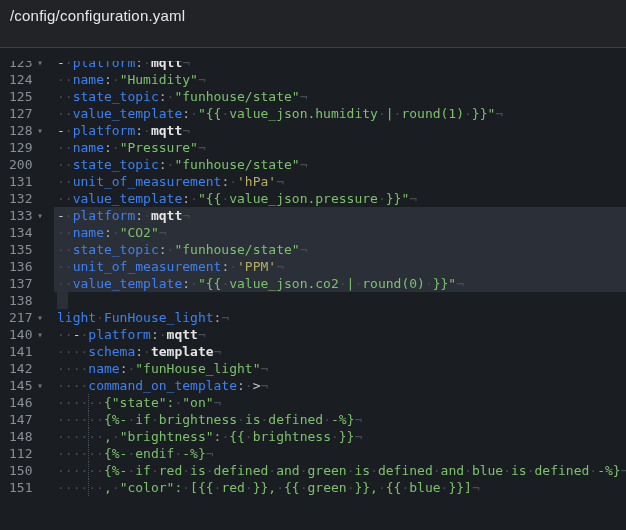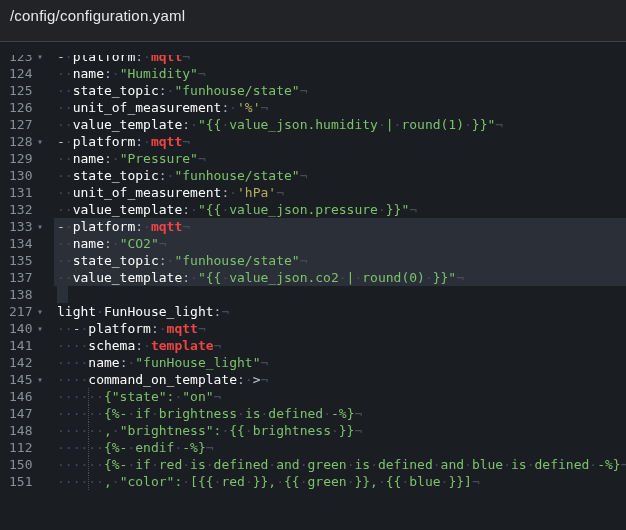--- a/index.html
+++ b/index.html
@@ -2,21 +2,21 @@
 <html><head>
 <meta charset="utf-8">
 <style>
   html,body{margin:0;padding:0;}
   body{
     width:626px;height:530px;overflow:hidden;
     background:#1a1d22;
     font-family:"Liberation Sans", sans-serif;
   }
   .header{
-    height:42px;background:#212327;border-bottom:1px solid #3d4249;
+    height:48px;background:#212327;border-bottom:1px solid #3d4249;
     display:flex;align-items:flex-start;box-sizing:border-box;
     padding:7px 0 0 10px;
   }
   .header .title{
     color:#e6e8ea;font-size:15px;font-weight:500;letter-spacing:.2px;
   }
   .editor{
     position:relative;height:487px;overflow:hidden;background:#1a1d22;
   }
   .lines{position:absolute;top:6px;left:0;right:0;}
@@ -25,24 +25,24 @@
   .gutter{
     flex:0 0 54px;display:flex;align-items:center;box-sizing:border-box;
     padding-left:9px;color:#8a8f97;user-select:none;
   }
   .gutter .num{display:inline-block;width:25px;text-align:left;}
   .gutter .arrow{font-size:10px;color:#70767f;margin-left:3px;width:12px;}
   .code{flex:1 1 auto;white-space:pre;padding-left:3px;color:#d0d4da;}
   .code.sel{background:#2b2f38;}
   .tk-ws{color:#464c56;}
   .tk-nl{color:#464c56;}
-  .tk-key{color:#ffffff;text-align:center;}
+  .tk-key{color:#3b82f6;text-align:center;}
   .tk-pun{color:#b0b6be;}
   .tk-dash{color:#c3c9d1;}
-  .tk-val{color:#ef4444;font-weight:bold;}
+  .tk-val{color:#e5e5e5;font-weight:bold;}
   .tk-str{color:#7cc36c;}
   .tk-sstr{color:#b5ae62;}
   .tk-ind{color:#c3c9d1;}
   .tk-ig{display:inline-block;width:0;border-left:1px dotted #4a515c;height:17px;vertical-align:top;margin-right:-1px;}
   .tk-stub{display:inline-block;width:11px;height:17px;background:#2b2f38;vertical-align:top;}
 </style>
 </head>
 <body>
 
 <div class="header">
@@ -65,46 +65,40 @@
         <div class="code"><span class="tk-ws">··</span><span class="tk-key">name</span><span class="tk-pun">:</span><span class="tk-ws">·</span><span class="tk-str">"Humidity"</span><span class="tk-nl">¬</span></div>
       </div>
       <div class="row">
         <div class="gutter">
           <span class="num">125</span>
         </div>
         <div class="code"><span class="tk-ws">··</span><span class="tk-key">state_topic</span><span class="tk-pun">:</span><span class="tk-ws">·</span><span class="tk-str">"funhouse/state"</span><span class="tk-nl">¬</span></div>
       </div>
       <div class="row">
         <div class="gutter">
-          <span class="num">126</span>
-        </div>
-        <div class="code"><span class="tk-ws">··</span><span class="tk-key">unit_of_measurement</span><span class="tk-pun">:</span><span class="tk-ws">·</span><span class="tk-sstr">'%'</span><span class="tk-nl">¬</span></div>
-      </div>
-      <div class="row">
-        <div class="gutter">
           <span class="num">127</span>
         </div>
         <div class="code"><span class="tk-ws">··</span><span class="tk-key">value_template</span><span class="tk-pun">:</span><span class="tk-ws">·</span><span class="tk-str">"{{</span><span class="tk-ws">·</span><span class="tk-str">value_json.humidity</span><span class="tk-ws">·</span><span class="tk-str">|</span><span class="tk-ws">·</span><span class="tk-str">round(1)</span><span class="tk-ws">·</span><span class="tk-str">}}"</span><span class="tk-nl">¬</span></div>
       </div>
       <div class="row">
         <div class="gutter">
           <span class="num">128</span>
           <span class="arrow">▾</span>
         </div>
         <div class="code"><span class="tk-dash">-</span><span class="tk-ws">·</span><span class="tk-key">platform</span><span class="tk-pun">:</span><span class="tk-ws">·</span><span class="tk-val">mqtt</span><span class="tk-nl">¬</span></div>
       </div>
       <div class="row">
         <div class="gutter">
           <span class="num">129</span>
         </div>
         <div class="code"><span class="tk-ws">··</span><span class="tk-key">name</span><span class="tk-pun">:</span><span class="tk-ws">·</span><span class="tk-str">"Pressure"</span><span class="tk-nl">¬</span></div>
       </div>
       <div class="row">
         <div class="gutter">
-          <span class="num">130</span>
+          <span class="num">200</span>
         </div>
         <div class="code"><span class="tk-ws">··</span><span class="tk-key">state_topic</span><span class="tk-pun">:</span><span class="tk-ws">·</span><span class="tk-str">"funhouse/state"</span><span class="tk-nl">¬</span></div>
       </div>
       <div class="row">
         <div class="gutter">
           <span class="num">131</span>
         </div>
         <div class="code"><span class="tk-ws">··</span><span class="tk-key">unit_of_measurement</span><span class="tk-pun">:</span><span class="tk-ws">·</span><span class="tk-sstr">'hPa'</span><span class="tk-nl">¬</span></div>
       </div>
       <div class="row">
@@ -124,20 +118,26 @@
         <div class="gutter">
           <span class="num">134</span>
         </div>
         <div class="code sel"><span class="tk-ws">··</span><span class="tk-key">name</span><span class="tk-pun">:</span><span class="tk-ws">·</span><span class="tk-str">"CO2"</span><span class="tk-nl">¬</span></div>
       </div>
       <div class="row">
         <div class="gutter">
           <span class="num">135</span>
         </div>
         <div class="code sel"><span class="tk-ws">··</span><span class="tk-key">state_topic</span><span class="tk-pun">:</span><span class="tk-ws">·</span><span class="tk-str">"funhouse/state"</span><span class="tk-nl">¬</span></div>
+      </div>
+      <div class="row">
+        <div class="gutter">
+          <span class="num">136</span>
+        </div>
+        <div class="code sel"><span class="tk-ws">··</span><span class="tk-key">unit_of_measurement</span><span class="tk-pun">:</span><span class="tk-ws">·</span><span class="tk-sstr">'PPM'</span><span class="tk-nl">¬</span></div>
       </div>
       <div class="row">
         <div class="gutter">
           <span class="num">137</span>
         </div>
         <div class="code sel"><span class="tk-ws">··</span><span class="tk-key">value_template</span><span class="tk-pun">:</span><span class="tk-ws">·</span><span class="tk-str">"{{</span><span class="tk-ws">·</span><span class="tk-str">value_json.co2</span><span class="tk-ws">·</span><span class="tk-str">|</span><span class="tk-ws">·</span><span class="tk-str">round(0)</span><span class="tk-ws">·</span><span class="tk-str">}}"</span><span class="tk-nl">¬</span></div>
       </div>
       <div class="row">
         <div class="gutter">
           <span class="num">138</span>

